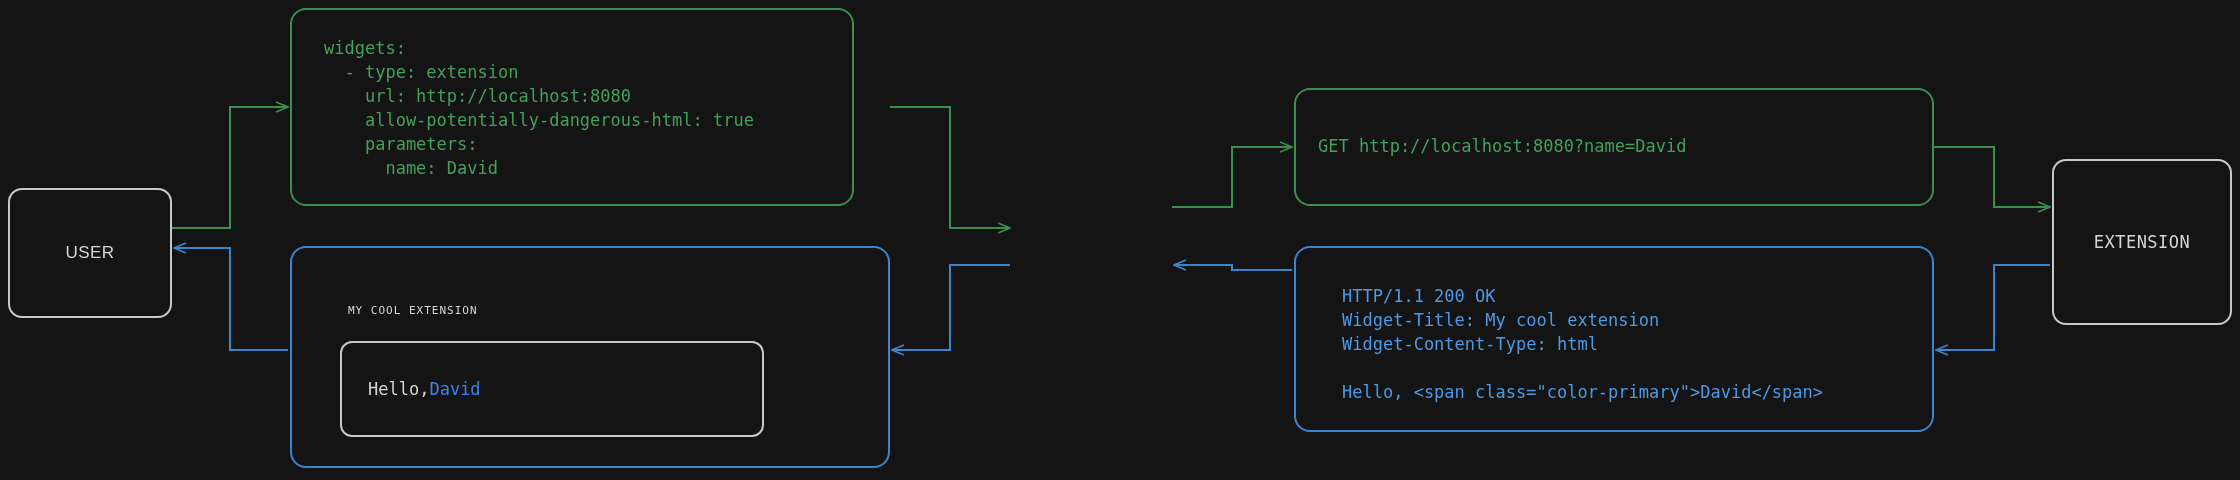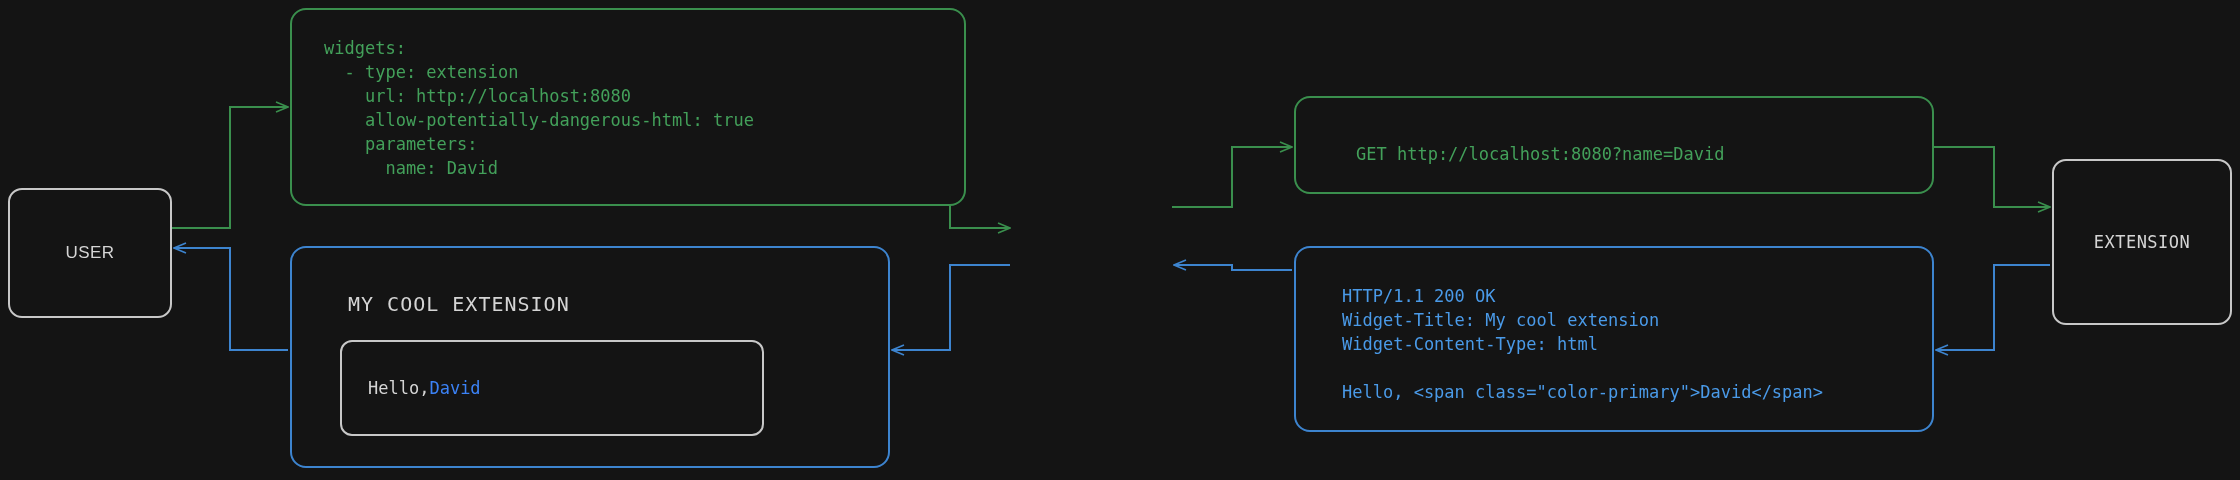--- a/index.html
+++ b/index.html
@@ -51,40 +51,40 @@
     border-radius: 16px;
     background: #141414;
     font-family: "DejaVu Sans Mono", monospace;
     font-size: 17px;
     line-height: 24px;
     white-space: pre;
   }
   .msgbox.green { border: 2px solid #3a8f4d; color: #43a05a; }
   .msgbox.blue  { border: 2px solid #3d84cf; color: #4a9ae8; }
 
-  #box-yaml     { left: 290px;  top: 8px;   width: 676px; height: 198px; padding: 26px 0 0 32px; }
-  #box-get      { left: 1294px; top: 96px;  width: 640px; height: 98px; padding: 44px 0 0 60px; }
+  #box-yaml     { left: 290px;  top: 8px;   width: 564px; height: 198px; padding: 26px 0 0 32px; }
+  #box-get      { left: 1294px; top: 88px;  width: 640px; height: 118px; padding: 44px 0 0 22px; }
   #box-response { left: 1294px; top: 246px; width: 640px; height: 186px; padding: 36px 0 0 46px; }
 
   #box-widget {
     position: absolute;
     left: 290px; top: 246px;
     width: 600px; height: 222px;
     box-sizing: border-box;
     border: 2px solid #3d84cf;
     border-radius: 16px;
     background: #141414;
     padding: 24px 0 0 0;
   }
   #widget-title {
     font-family: "DejaVu Sans Mono", monospace;
-    font-size: 20px;
+    font-size: 11px;
     color: #d5d5d5;
     letter-spacing: 1px;
-    margin: 20px 0 0 56px;
+    margin: 32px 0 0 56px;
   }
   #widget-card {
     box-sizing: border-box;
     margin: 24px 0 0 48px;
     width: 424px; height: 96px;
     border: 2px solid #c8c8c8;
     border-radius: 12px;
     display: flex;
     align-items: center;
     padding-left: 26px;

